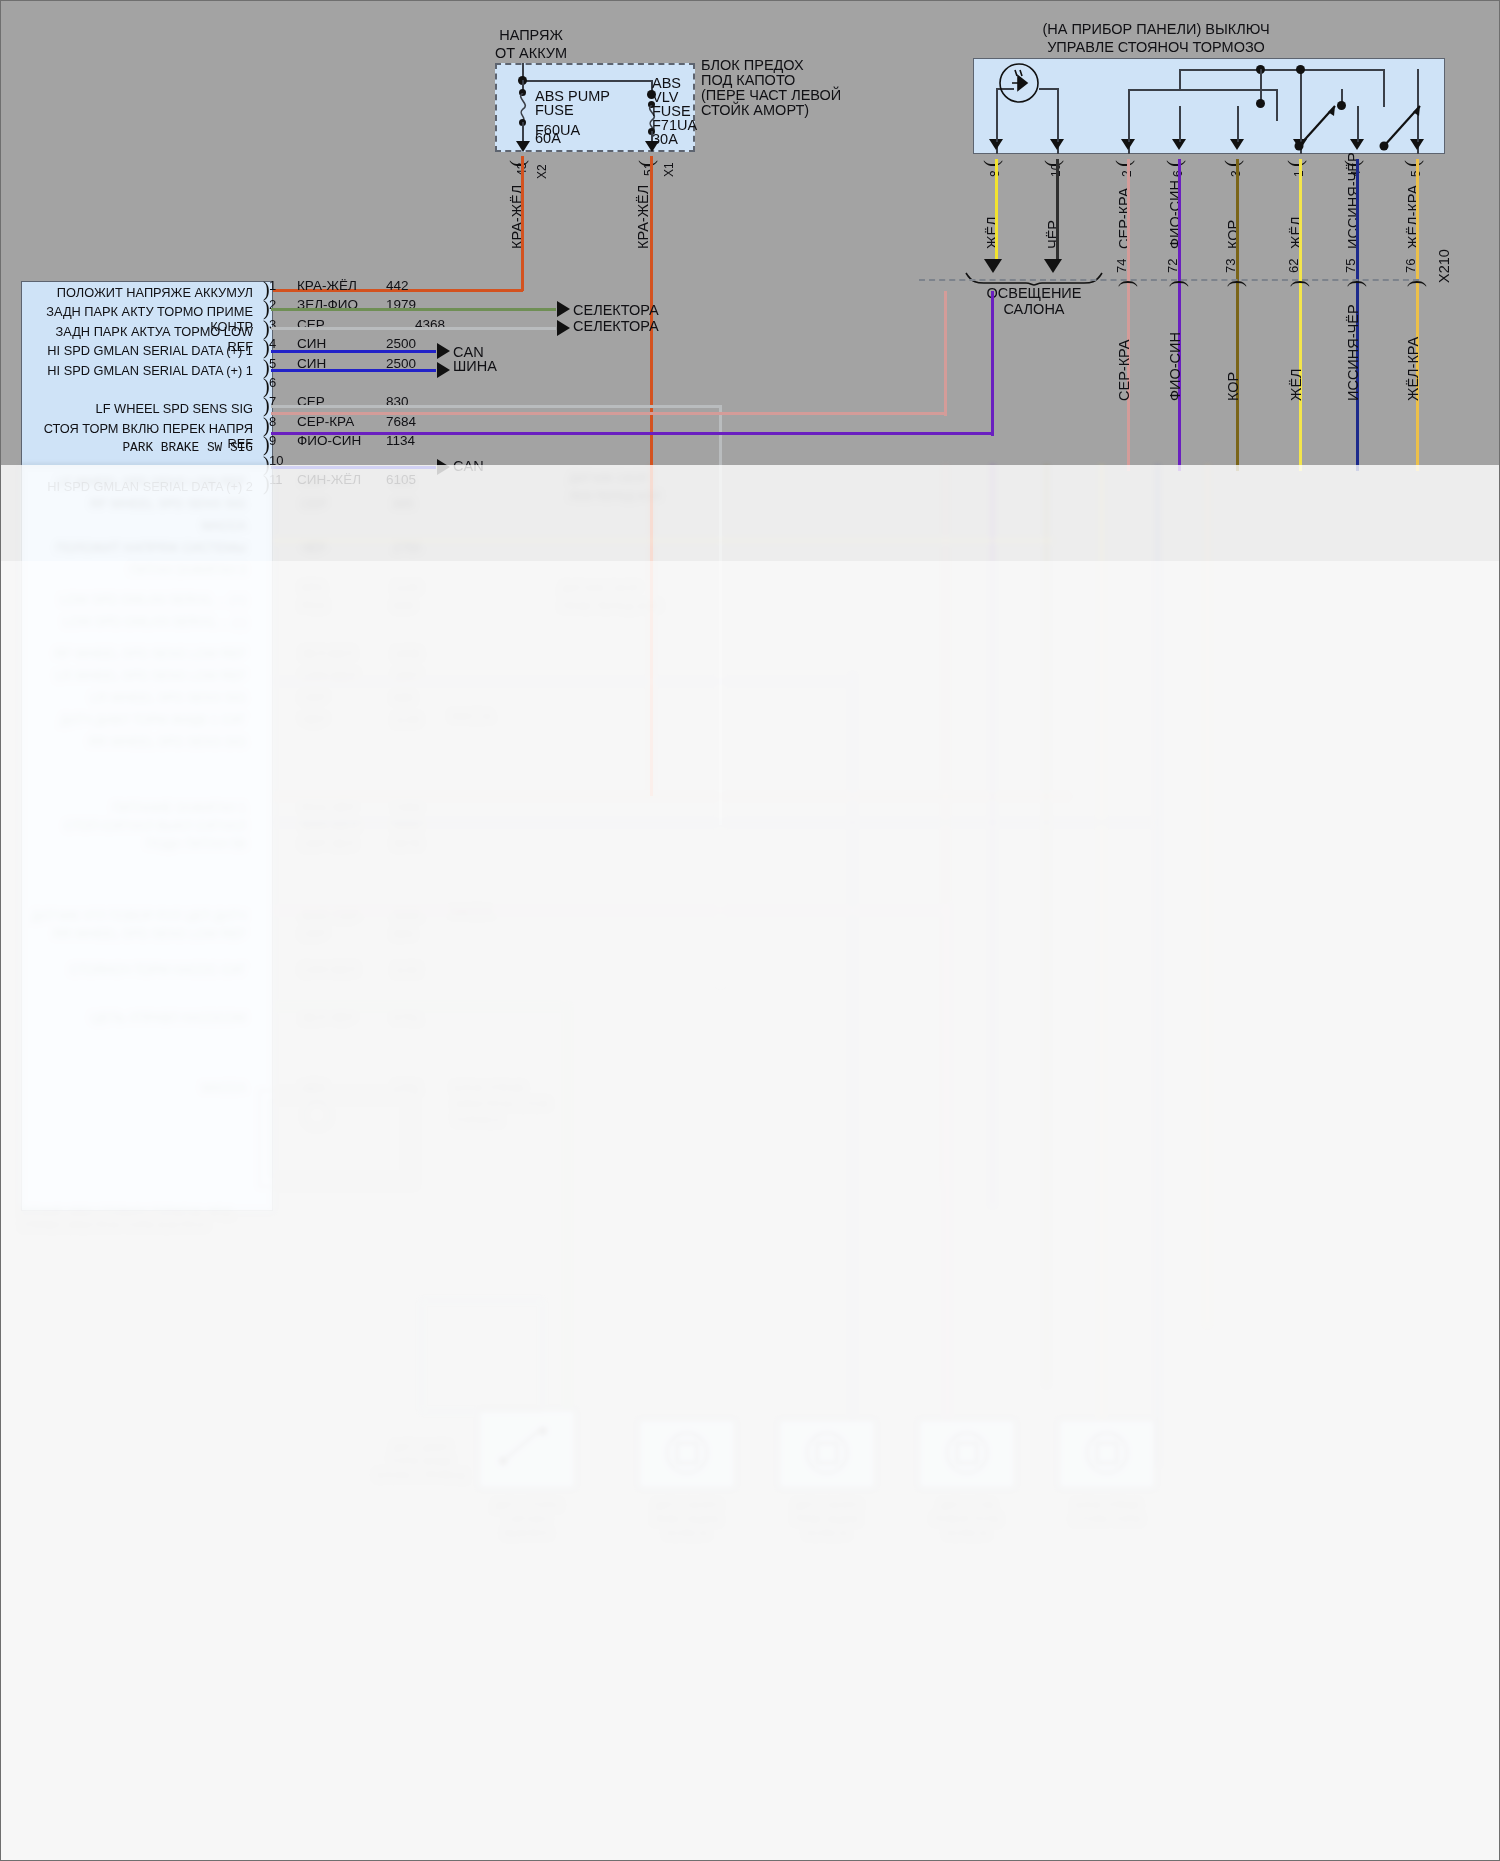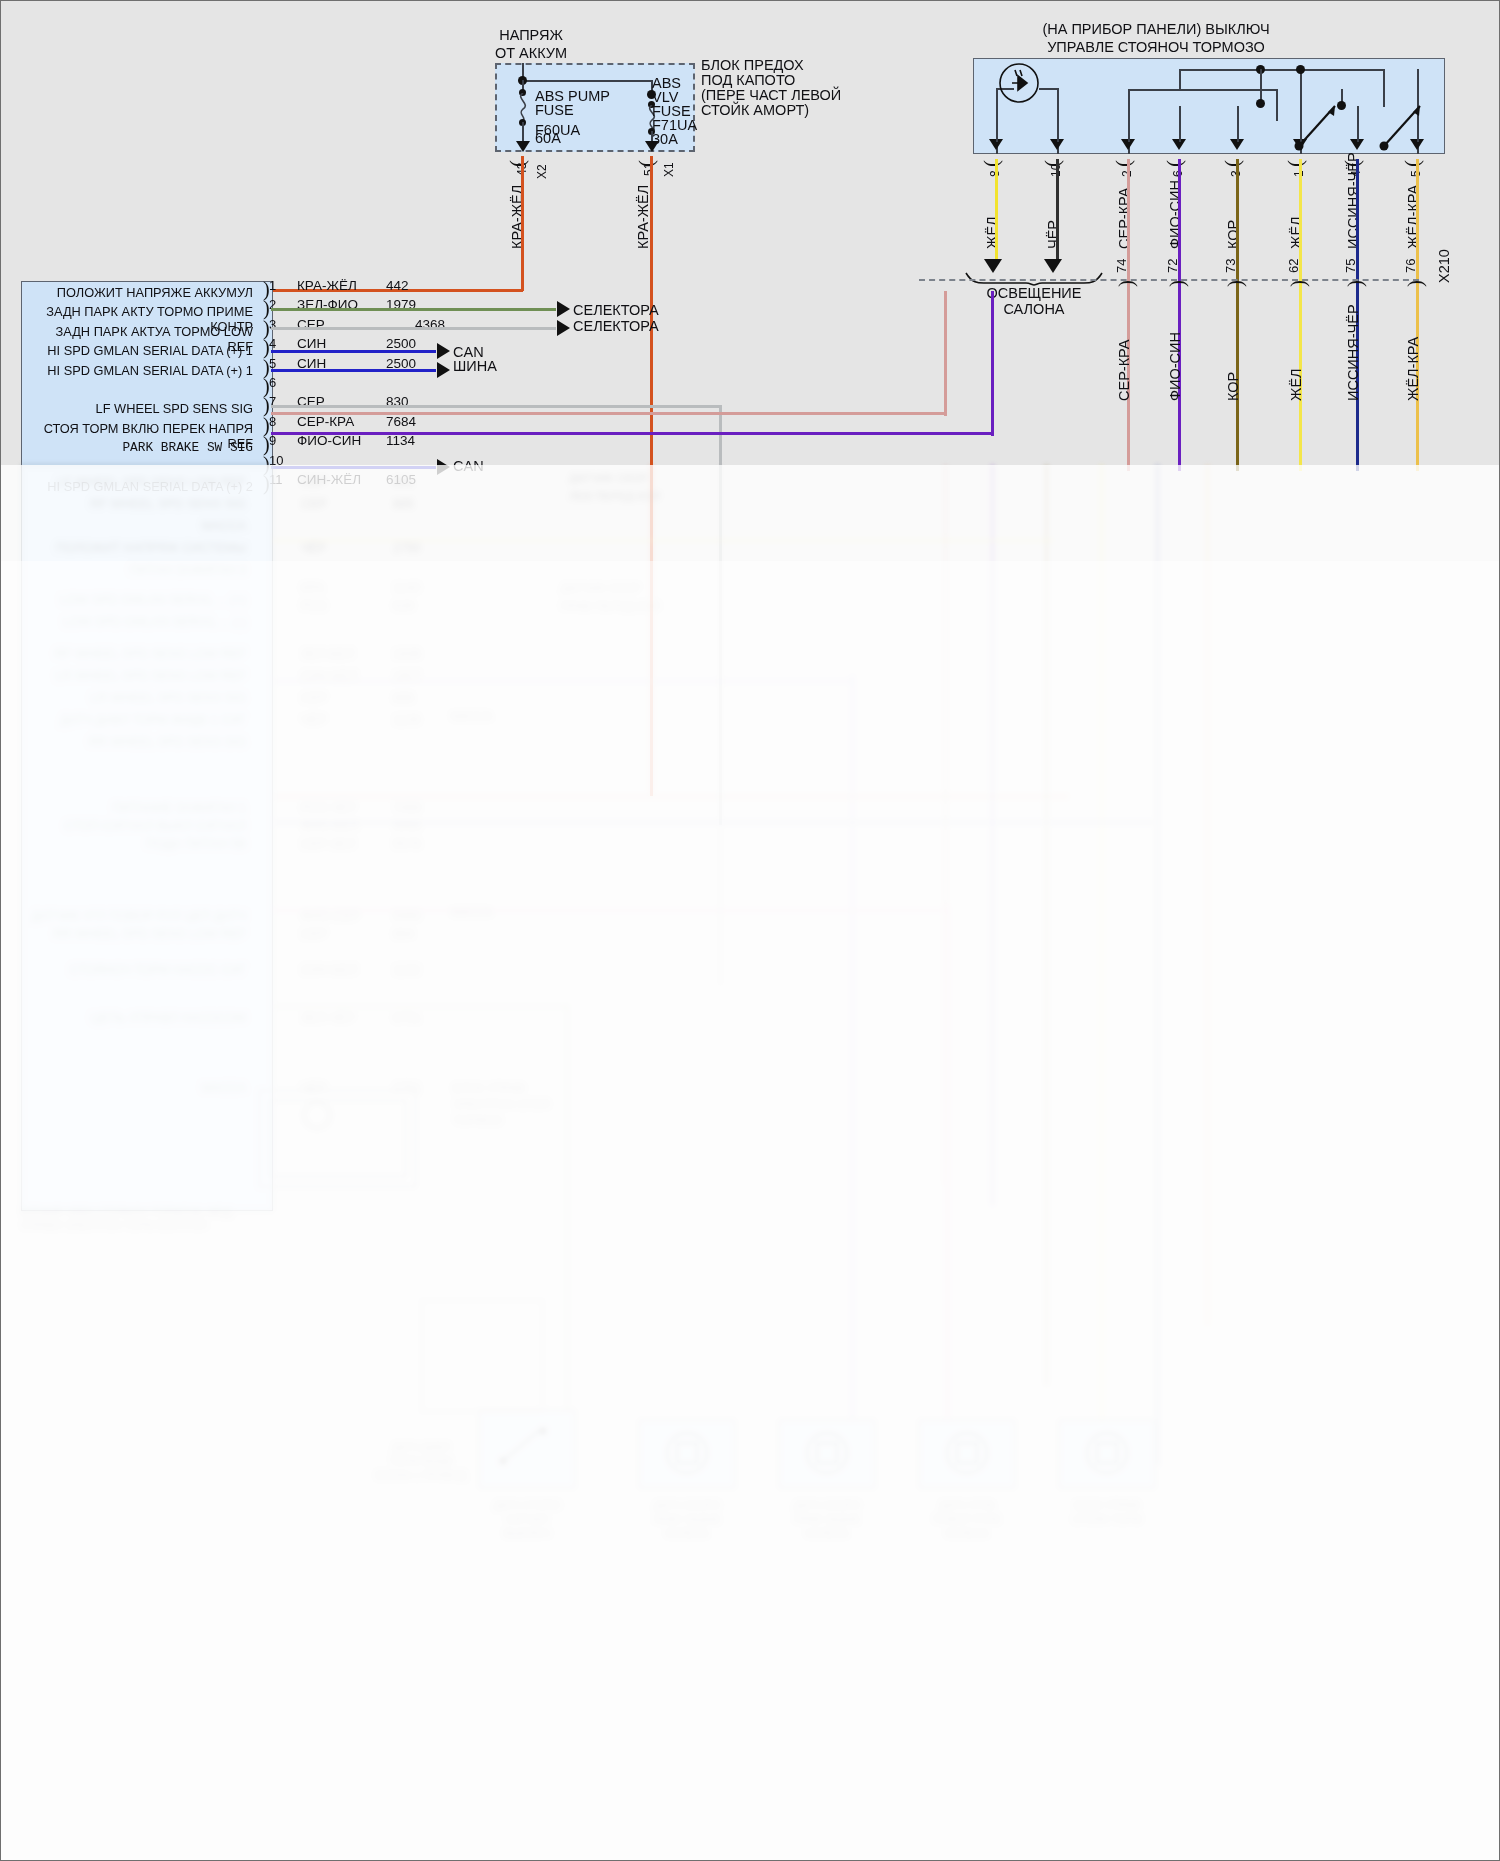--- a/index.html
+++ b/index.html
@@ -1,17 +1,17 @@
 <!DOCTYPE html>
 <html><head>
 <meta charset="utf-8">
 <style>
   html,body{margin:0;padding:0;background:#8c8c8c;}
   #page{
-    position:relative;width:1500px;height:1861px;background:#e5e5e5;
+    position:relative;width:1500px;height:1861px;background:#a3a3a3;
     font-family:"Liberation Sans", sans-serif;overflow:hidden;
     border:1px solid #6f6f6f;box-sizing:border-box;
   }
   
   .abs{position:absolute;}
   .txt{position:absolute;font-size:14.5px;color:#101014;white-space:nowrap;line-height:1.22;}
   .txt.c{text-align:center;}
   .txt.r{text-align:right;}
   .vtxt{position:absolute;font-size:14.5px;color:#101014;white-space:nowrap;
         transform-origin:0 0;transform:rotate(-90deg);}

